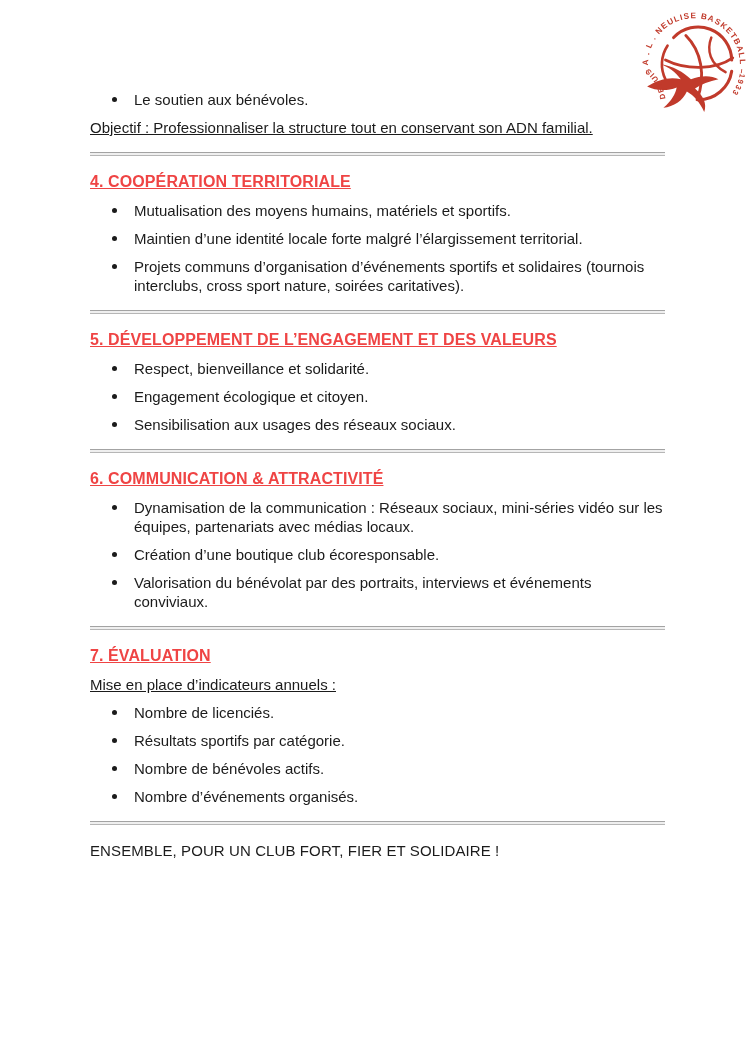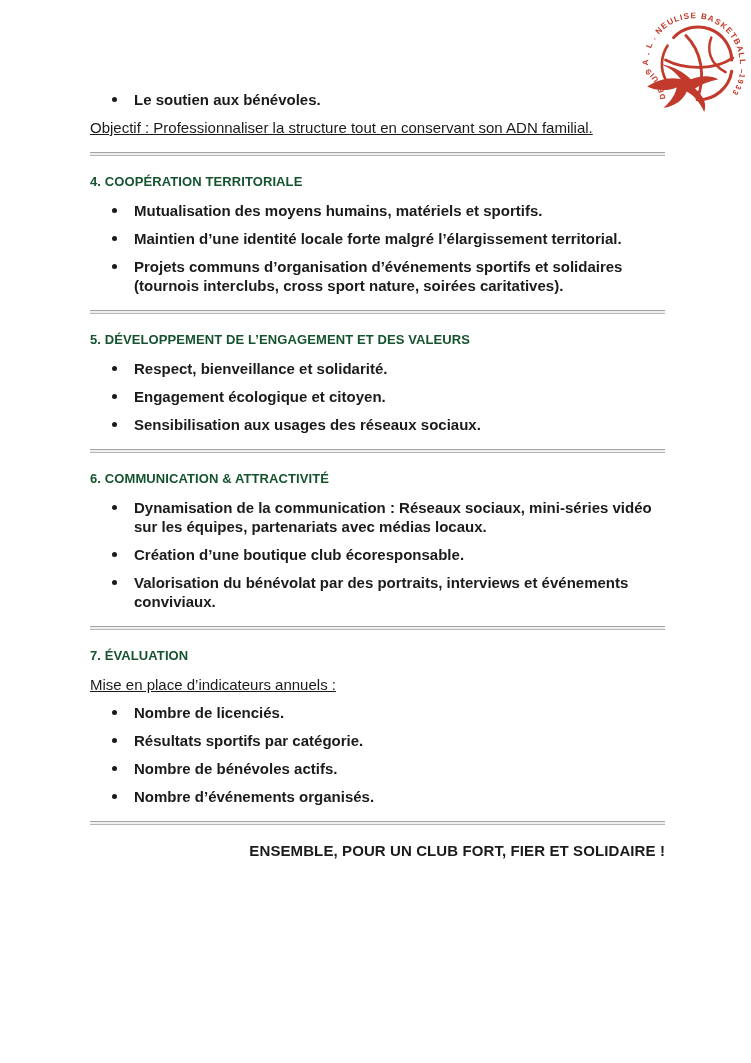--- a/index.html
+++ b/index.html
@@ -17,51 +17,51 @@
     width: 108px; height: 112px;
   }
   .content {
     position: absolute;
     left: 90px; top: 90px;
     width: 575px;
     font-size: 15px;
     line-height: 19px;
   }
   ul.bullets { list-style: none; margin: 0; padding: 0 0 0 44px; }
-  ul.bullets li { position: relative; margin: 0 0 9px 0; font-weight: bold; }
+  ul.bullets li { position: relative; margin: 0 0 9px 0; }
   ul.bullets li::before {
     content: "";
     position: absolute;
     left: -22px; top: 7px;
     width: 5px; height: 5px;
     border-radius: 50%;
     background: #1b1b1b;
   }
   p.body-text { margin: 2px 0 9px 0; text-decoration: underline; }
   p.objective { margin: 2px 0 0 0; }
   h2.section-title {
-    font-size: 13px;
+    font-size: 16px;
     line-height: 19px;
     font-weight: 700;
-    color: #14532d;
+    color: #ef4444;
     margin: 0 0 10px 0;
     letter-spacing: 0.1px;
+    text-decoration: underline;
   }
   .divider {
     height: 2px;
     border-top: 1px solid #a3a3a3;
     border-bottom: 1px solid #b6b6b6;
     background: #efefef;
     margin: 15px 0 16px 0;
   }
   p.slogan {
-    font-weight: 700;
+    font-weight: 400;
     margin: 3px 0 0 0;
     letter-spacing: 0.1px;
-    text-align: right;
   }
   .logo svg .stroke-red { fill: none; stroke: #c13a2b; stroke-linecap: round; }
   .logo svg .fill-red   { fill: #c13a2b; stroke: none; }
   .logo svg text {
     font-family: "Liberation Sans", sans-serif;
     font-weight: bold;
     fill: #c13a2b;
   }
 </style>
 </head>

